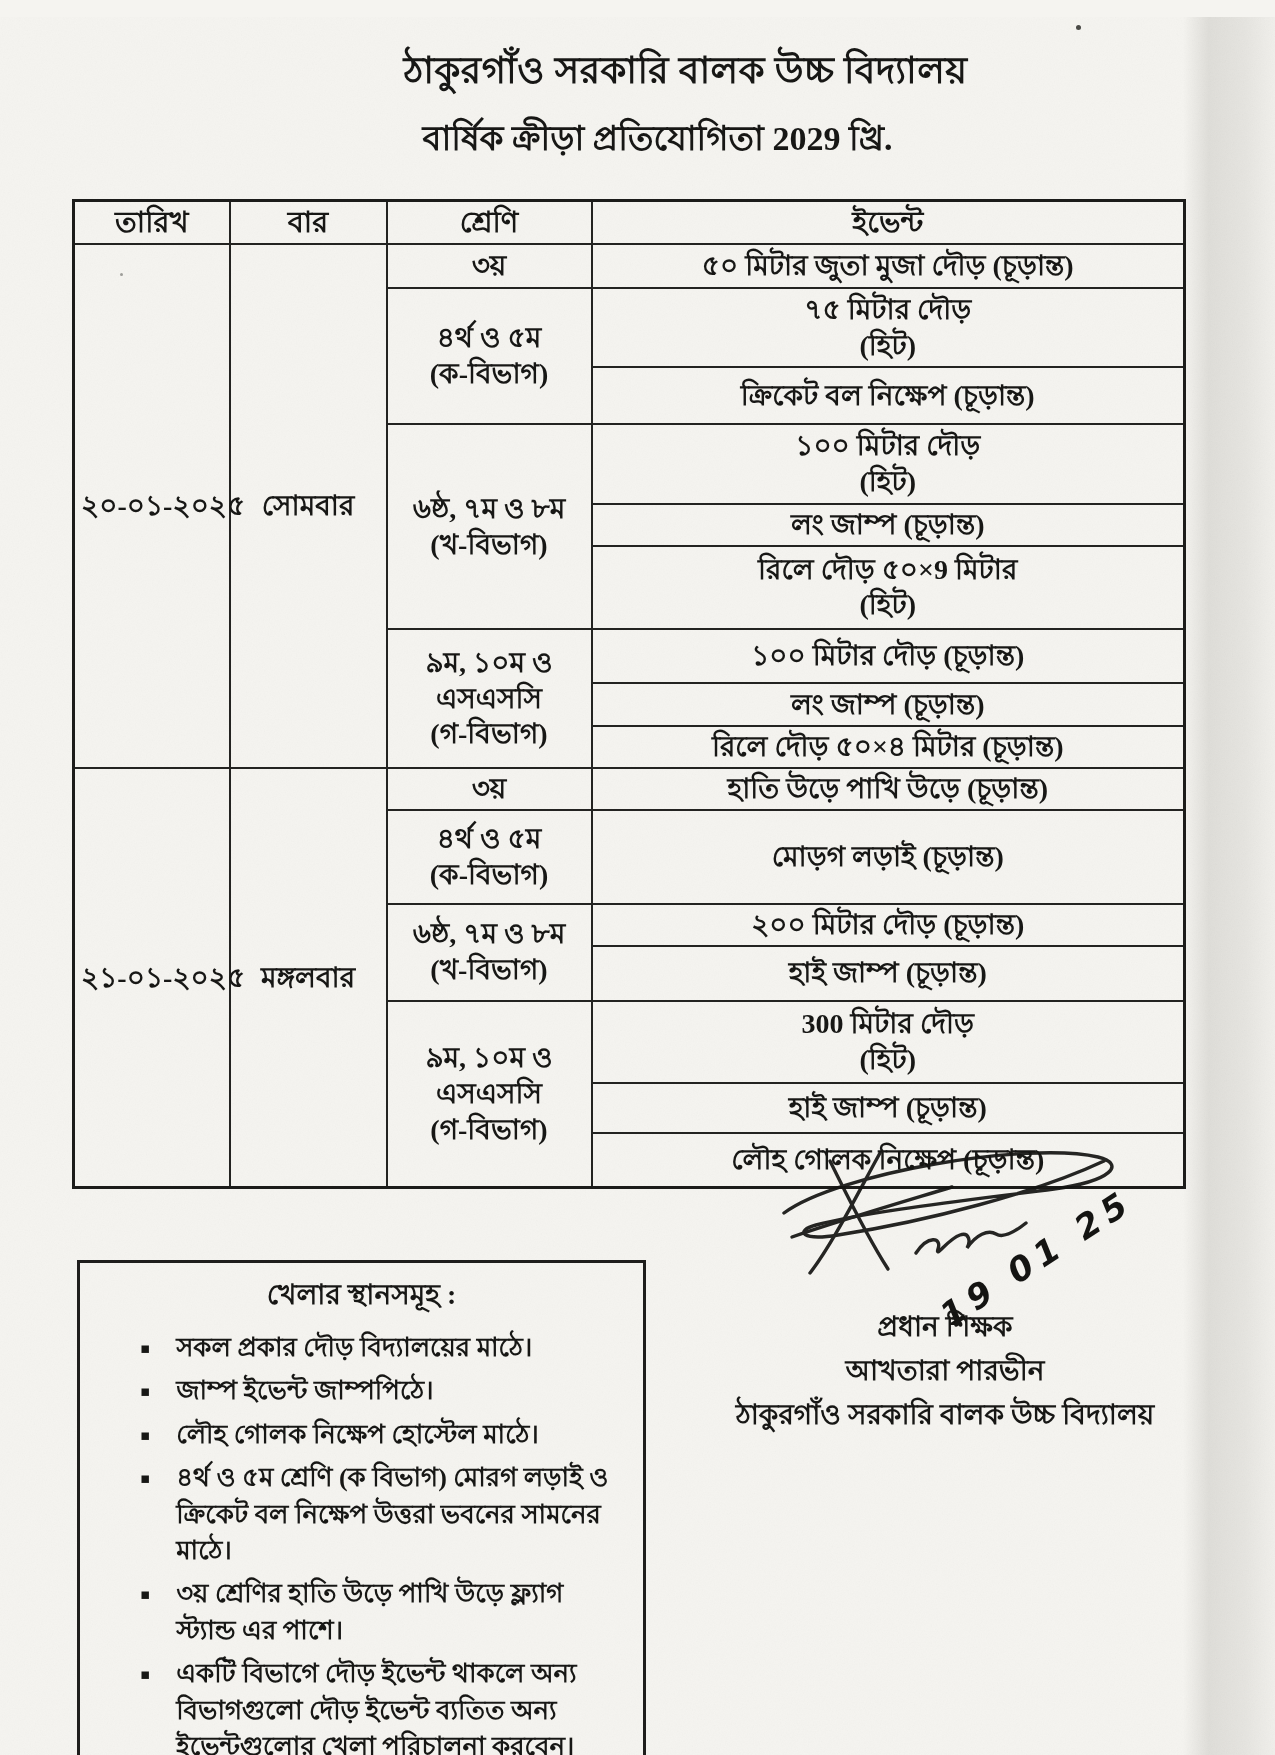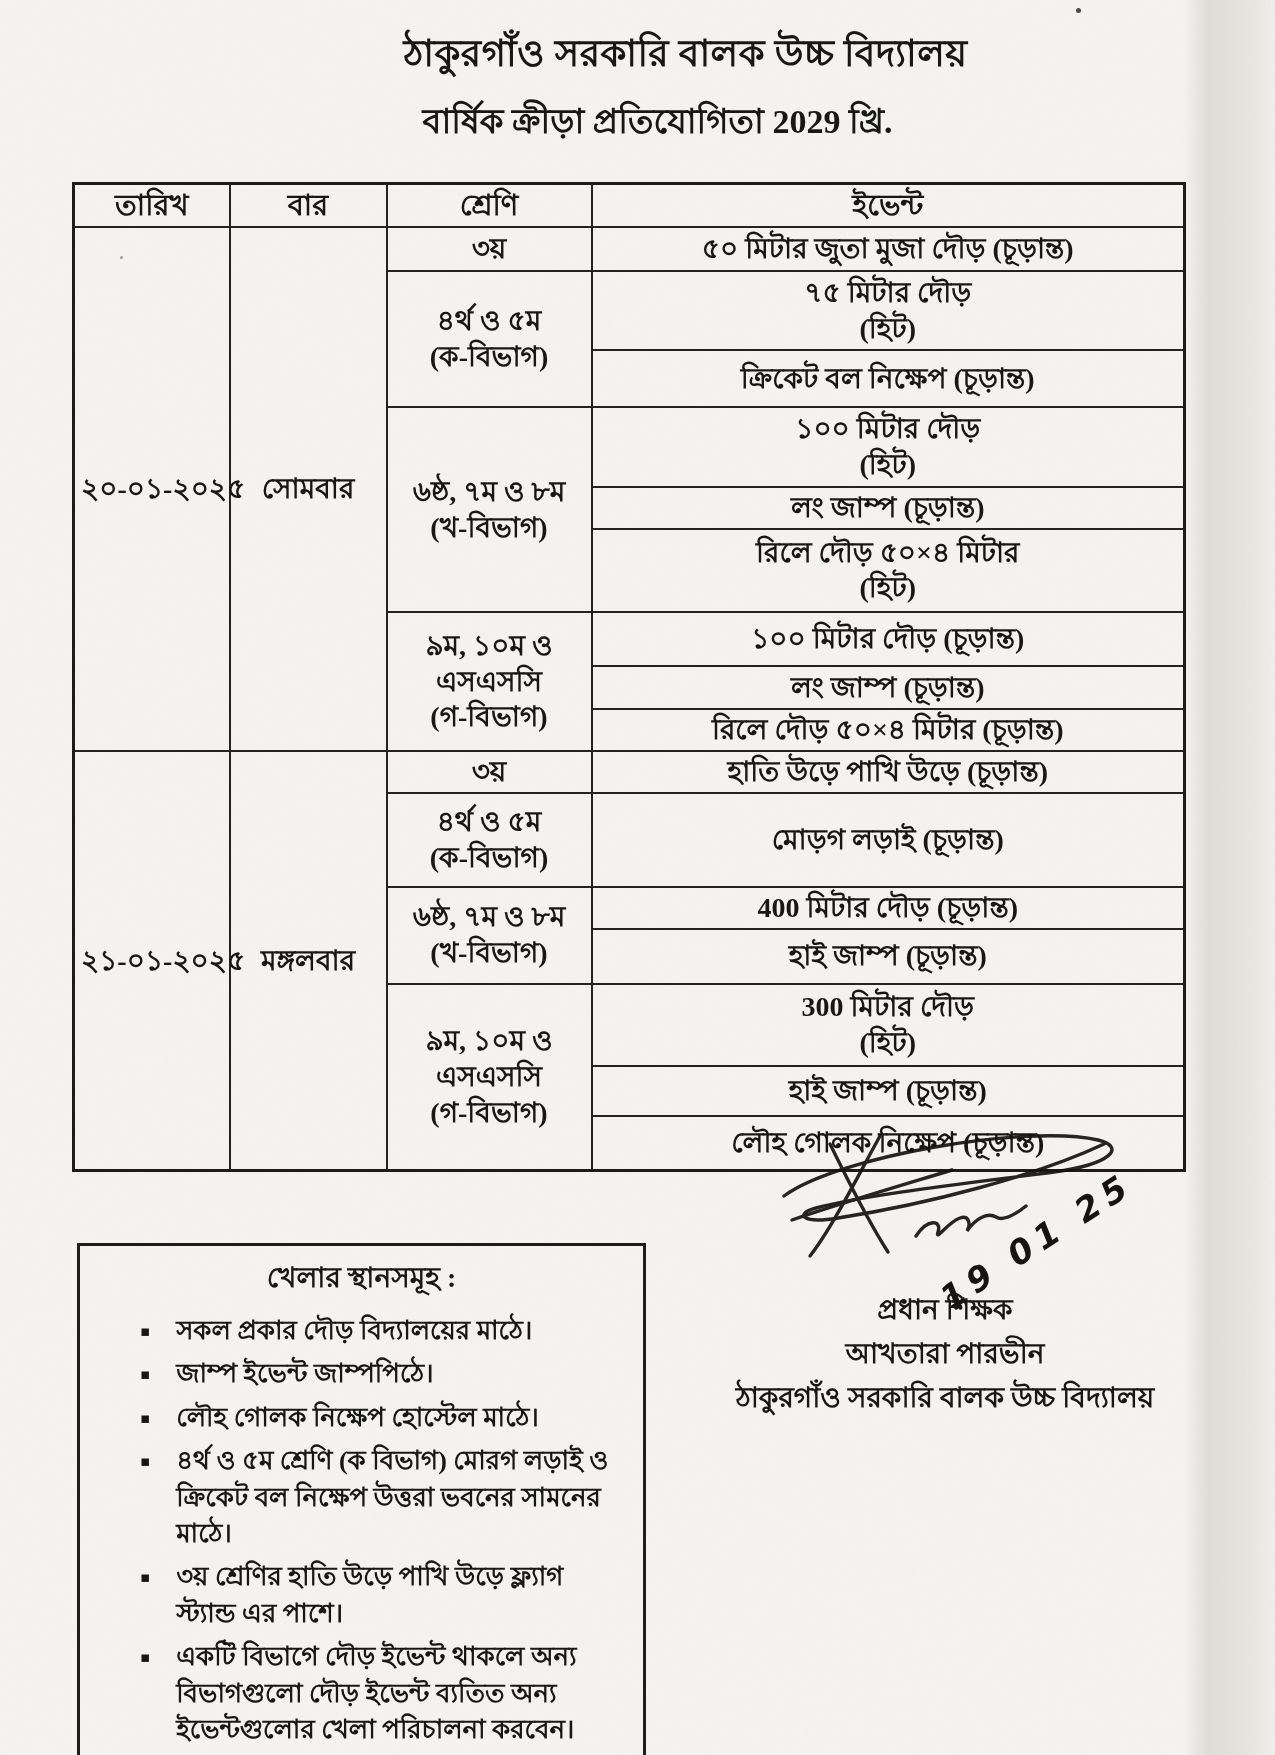--- a/index.html
+++ b/index.html
@@ -2,21 +2,21 @@
 <html><head>
 <meta charset="utf-8">
 <style>
   html,body{margin:0;padding:0;}
   body{
     width:1275px;height:1755px;position:relative;overflow:hidden;
     background:#f5f4f0;
     font-family:"Liberation Serif","DejaVu Serif",serif;
     color:#171715;
   }
-  .page{position:absolute;inset:0;}
+  .page{position:absolute;inset:0;margin-top:17px;}
   
   .scan-band{
     position:absolute;top:0;bottom:0;left:1183px;right:0;
     background:linear-gradient(90deg,
       rgba(108,106,98,0) 0%,
       rgba(108,106,98,0.16) 28%,
       rgba(108,106,98,0.11) 68%,
       rgba(108,106,98,0.03) 100%);
     pointer-events:none;
   }
@@ -106,21 +106,21 @@
     <tr style="height:80px">
       <td rowspan="3" class="pre">৬ষ্ঠ, ৭ম ও ৮ম
 (খ-বিভাগ)</td>
       <td class="pre">১০০ মিটার দৌড়
 (হিট)</td>
     </tr>
     <tr style="height:38px">
       <td class="pre">লং জাম্প (চূড়ান্ত)</td>
     </tr>
     <tr style="height:83px">
-      <td class="pre">রিলে দৌড় ৫০×৪ মিটার
+      <td class="pre">রিলে দৌড় ৫০×9 মিটার
 (হিট)</td>
     </tr>
     <tr style="height:54px">
       <td rowspan="3" class="pre">৯ম, ১০ম ও
 এসএসসি
 (গ-বিভাগ)</td>
       <td class="pre">১০০ মিটার দৌড় (চূড়ান্ত)</td>
     </tr>
     <tr style="height:43px">
       <td class="pre">লং জাম্প (চূড়ান্ত)</td>
@@ -136,21 +136,21 @@
       <td class="pre">হাতি উড়ে পাখি উড়ে (চূড়ান্ত)</td>
     </tr>
     <tr style="height:94px">
       <td class="pre">৪র্থ ও ৫ম
 (ক-বিভাগ)</td>
       <td class="pre">মোড়গ লড়াই (চূড়ান্ত)</td>
     </tr>
     <tr style="height:38px">
       <td rowspan="2" class="pre">৬ষ্ঠ, ৭ম ও ৮ম
 (খ-বিভাগ)</td>
-      <td class="pre">400 মিটার দৌড় (চূড়ান্ত)</td>
+      <td class="pre">২০০ মিটার দৌড় (চূড়ান্ত)</td>
     </tr>
     <tr style="height:55px">
       <td class="pre">হাই জাম্প (চূড়ান্ত)</td>
     </tr>
     <tr style="height:82px">
       <td rowspan="3" class="pre">৯ম, ১০ম ও
 এসএসসি
 (গ-বিভাগ)</td>
       <td class="pre">300 মিটার দৌড়
 (হিট)</td>

